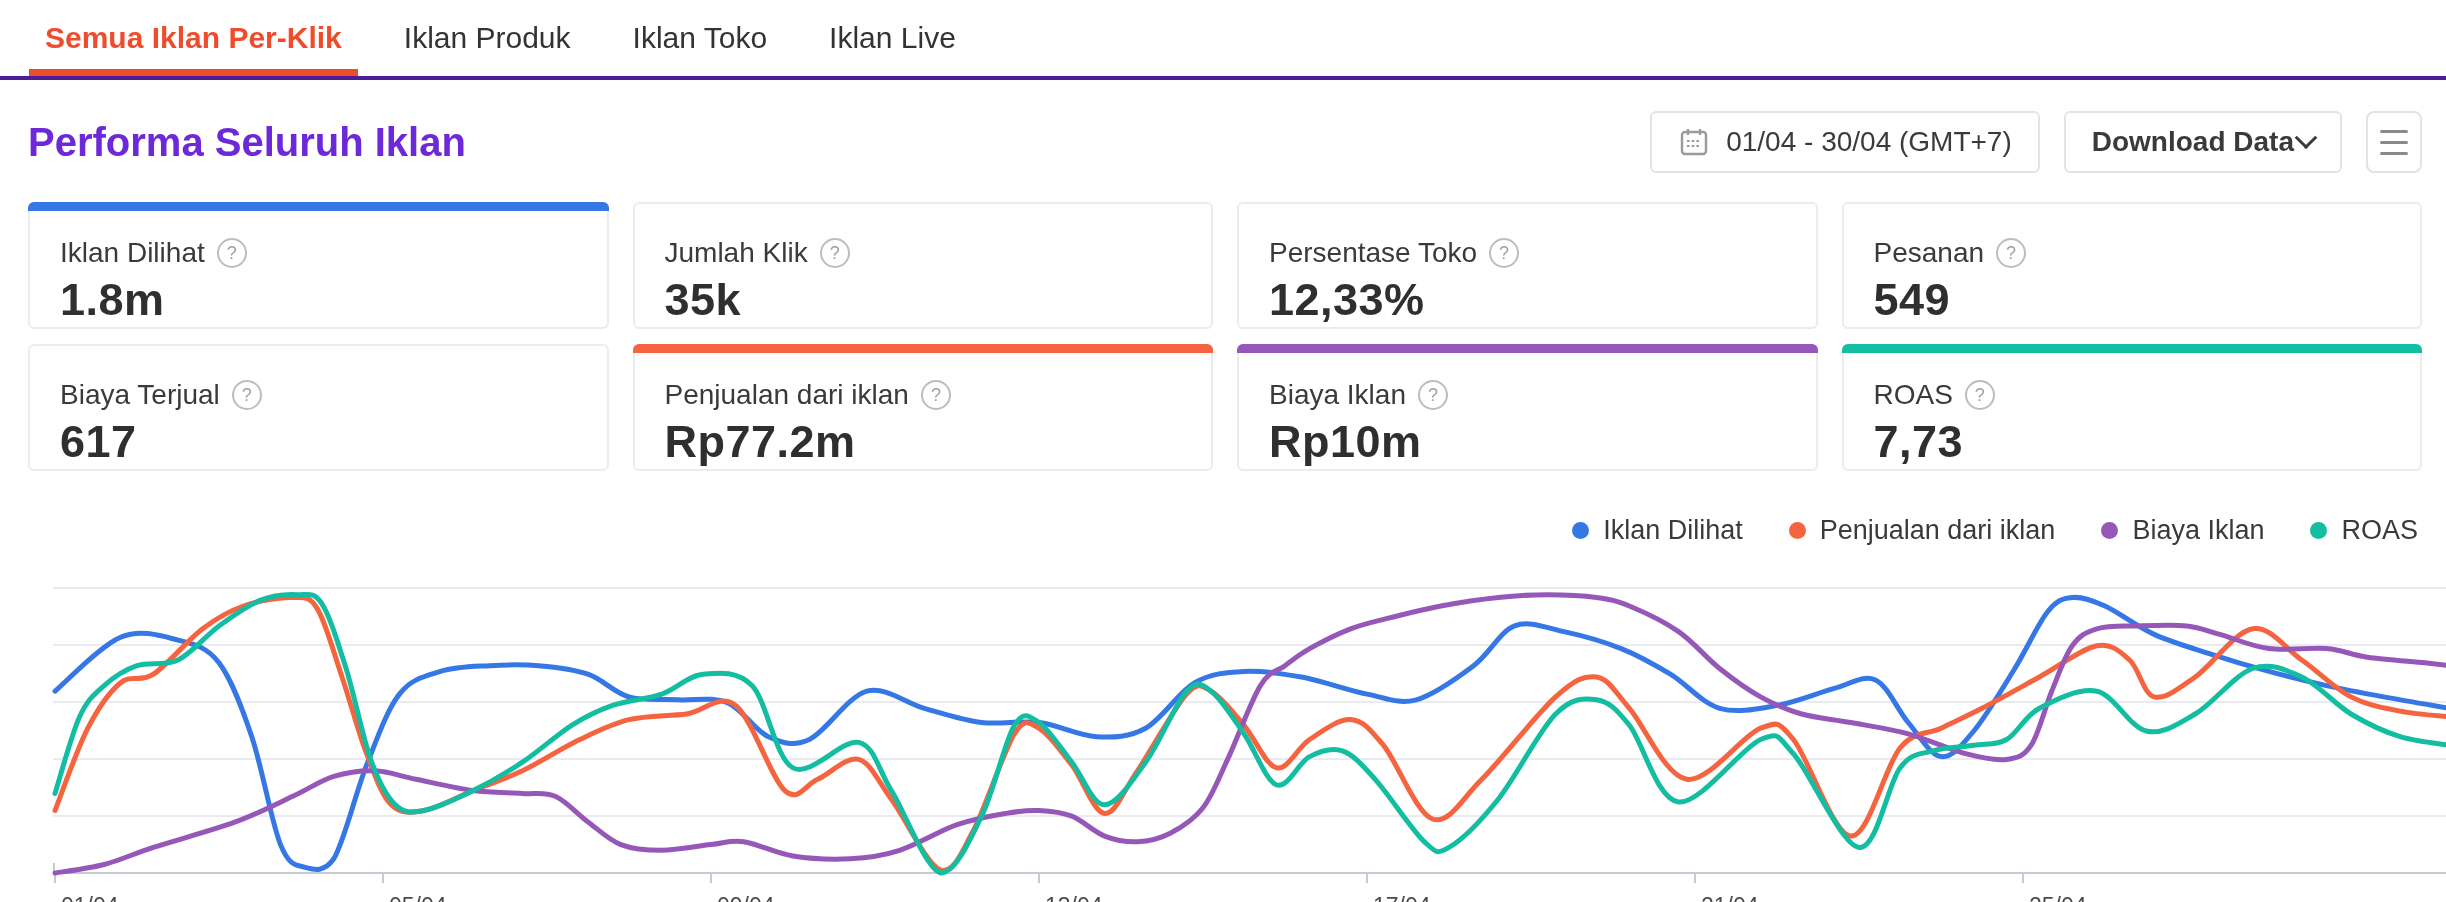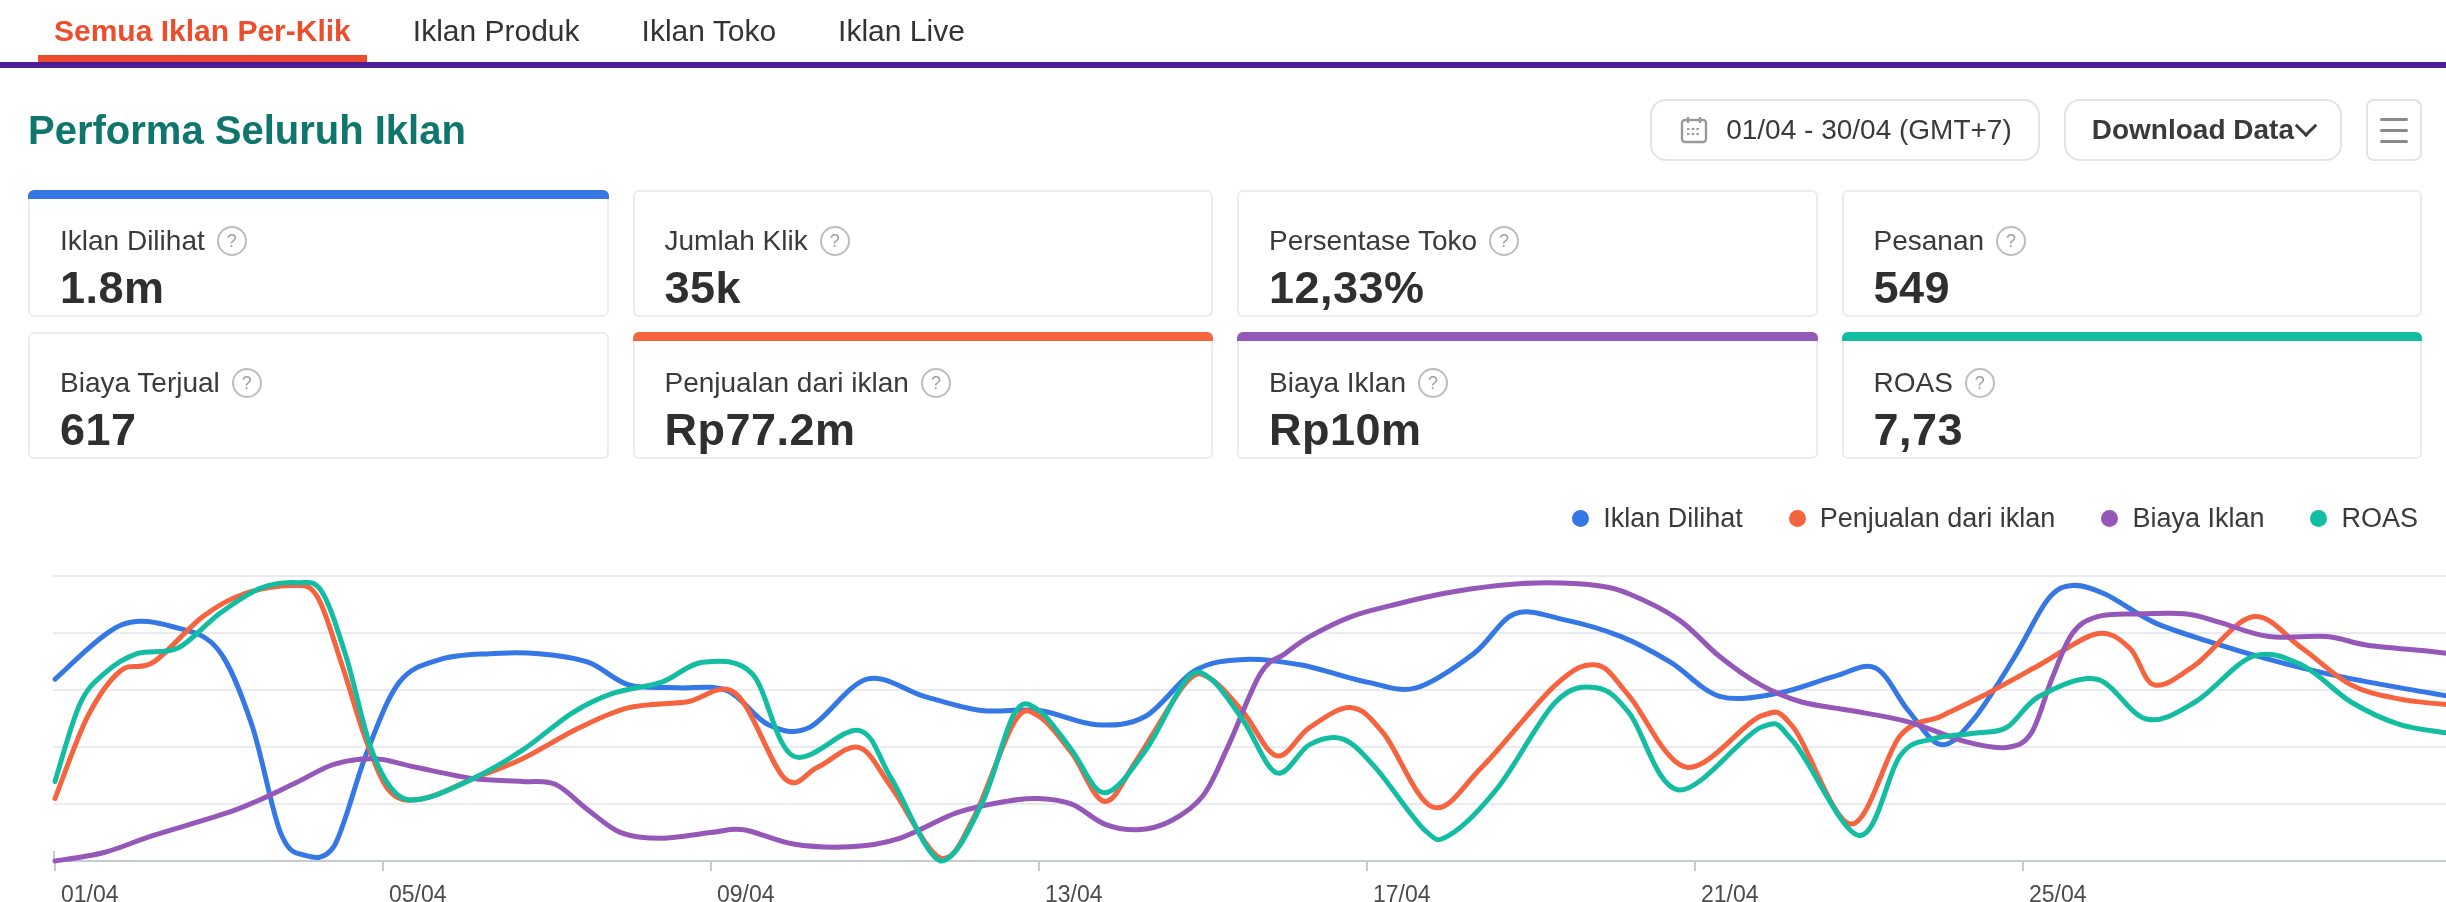--- a/index.html
+++ b/index.html
@@ -1,31 +1,31 @@
 <!DOCTYPE html>
 <html><head>
 <meta charset="utf-8">
 <style>
   * { margin:0; padding:0; box-sizing:border-box; }
   html,body { width:2446px; height:902px; background:#fff; overflow:hidden;
               font-family:"Liberation Sans","DejaVu Sans",sans-serif; color:#333; }
 
   
-  .tabbar { display:flex; align-items:stretch; height:68px; border-bottom:6px solid #4c1d95; padding-left:38px; }
+  .tabbar { display:flex; align-items:stretch; height:80px; border-bottom:4px solid #4c1d95; padding-left:29px; }
   .tab { display:flex; align-items:center; padding:0 16px; margin-right:30px;
          font-size:30px; color:#333; cursor:pointer; white-space:nowrap; }
   .tab.active { color:#EE4D2D; font-weight:700; box-shadow: inset 0 -7px 0 #EE4D2D; }
 
   
   .main { padding:0 24px 0 28px; }
   .title-row { display:flex; align-items:center; justify-content:space-between; margin-top:30px; height:64px; }
-  .page-title { font-size:40px; font-weight:700; color:#0f766e; }
+  .page-title { font-size:40px; font-weight:700; color:#6d28d9; }
   .controls { display:flex; align-items:center; gap:24px; }
   .ctrl-box { height:62px; display:flex; align-items:center; gap:16px; border:2px solid #e3e3e3;
-              border-radius:16px; padding:0 26px; font-size:28px; color:#3a3a3a; background:#fff; cursor:pointer; }
+              border-radius:6px; padding:0 26px; font-size:28px; color:#3a3a3a; background:#fff; cursor:pointer; }
   .btn-download { font-weight:600; gap:4px; }
   .chevron { width:16px; height:16px; border-right:3px solid #3a3a3a; border-bottom:3px solid #3a3a3a;
              transform:rotate(45deg) translate(-3px,-3px); }
   .menu-btn { width:56px; height:62px; border:2px solid #e3e3e3; border-radius:8px;
               display:flex; flex-direction:column; justify-content:center; align-items:center; gap:8px; cursor:pointer; }
   .menu-btn i { display:block; width:28px; height:3px; background:#8a8a8a; border-radius:2px; }
 
   
   .cards { margin-top:28px; display:grid; grid-template-columns:repeat(4,1fr); gap:15px 24px; }
   .card { position:relative; height:127px; border:2px solid #ececec; border-radius:6px;

